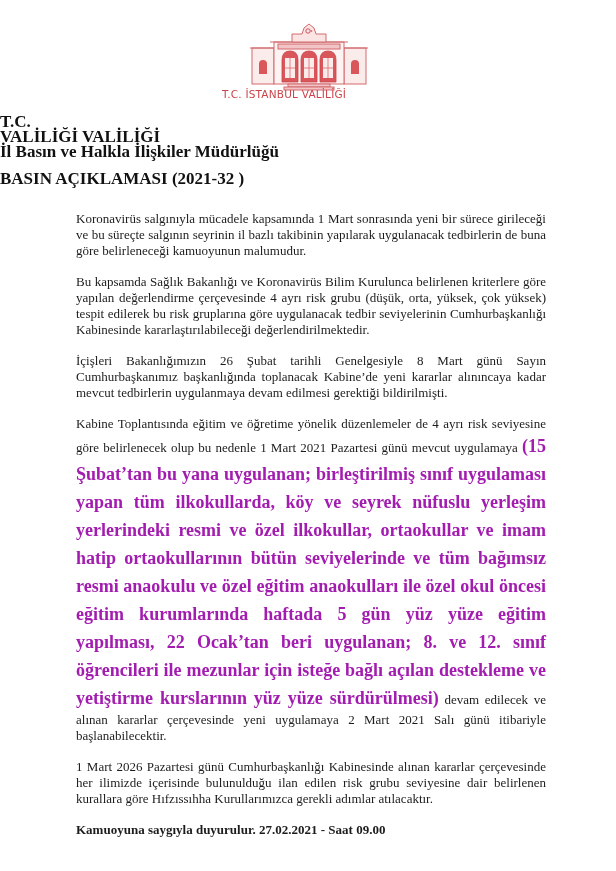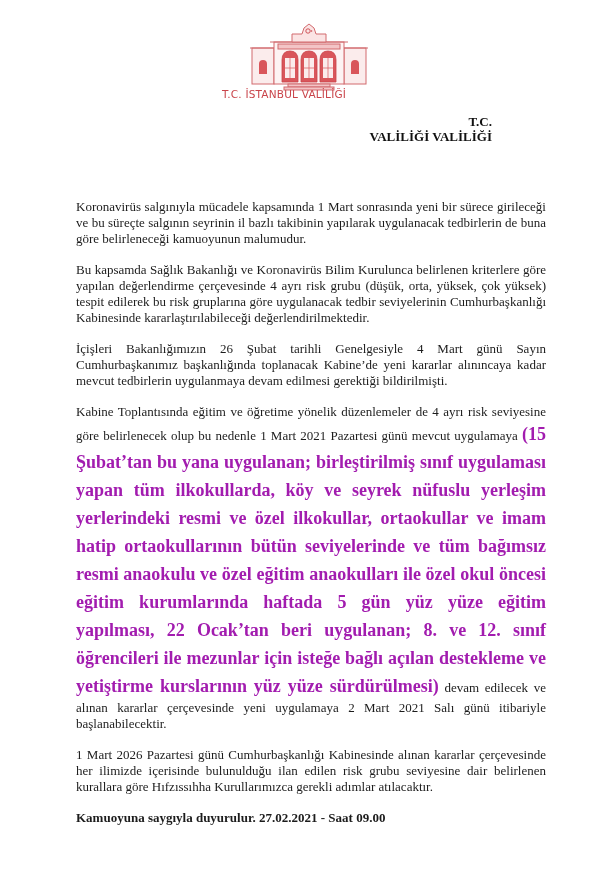--- a/index.html
+++ b/index.html
@@ -32,31 +32,31 @@
       font-family: "DejaVu Sans", "Liberation Sans", sans-serif;
       font-size: 10.5px;
       letter-spacing: 0.2px;
       color: #c9444a;
     }
     .header {
       position: absolute;
       left: 0;
       width: 492px;
       top: 114px;
-      text-align: right;
+      text-align: left;
       font-weight: bold;
-      font-size: 13px;
+      font-size: 17px;
       line-height: 15px;
       color: #111;
     }
     .header .gap { height: 12px; }
     .body {
       position: absolute;
       left: 76px;
-      top: 199px;
+      top: 211px;
       width: 470px;
       font-size: 13px;
       line-height: 16px;
       text-align: justify;
       color: #1c1c1c;
     }
     .body p {
       margin: 0 0 15px 0;
     }
     .body p.p4 { margin-bottom: 15px; }
@@ -121,23 +121,25 @@
       <path d="M103 52 L103 42 Q103 38 107 38 Q111 38 111 42 L111 52 Z"></path>
     </g>
   </svg>
 </div>
 
 <div class="logo-caption">T.C. İSTANBUL VALİLİĞİ</div>
 
 <div class="header">
   <div>T.C.</div>
   <div>VALİLİĞİ VALİLİĞİ</div>
+  <div>İl Basın ve Halkla İlişkiler Müdürlüğü</div>
   <div class="gap"></div>
+  <div>BASIN AÇIKLAMASI (2021-32 )</div>
 </div>
 
 <div class="body">
   <p>Koronavirüs salgınıyla mücadele kapsamında 1 Mart sonrasında yeni bir sürece girileceği ve bu süreçte salgının seyrinin il bazlı takibinin yapılarak uygulanacak tedbirlerin de buna göre belirleneceği kamuoyunun malumudur.</p>
   <p>Bu kapsamda Sağlık Bakanlığı ve Koronavirüs Bilim Kurulunca belirlenen kriterlere göre yapılan değerlendirme çerçevesinde 4 ayrı risk grubu (düşük, orta, yüksek, çok yüksek) tespit edilerek bu risk gruplarına göre uygulanacak tedbir seviyelerinin Cumhurbaşkanlığı Kabinesinde kararlaştırılabileceği değerlendirilmektedir.</p>
-  <p>İçişleri Bakanlığımızın 26 Şubat tarihli Genelgesiyle 4 Mart günü Sayın Cumhurbaşkanımız başkanlığında toplanacak Kabine’de yeni kararlar alınıncaya kadar mevcut tedbirlerin uygulanmaya devam edilmesi gerektiği bildirilmişti.</p>
+  <p>İçişleri Bakanlığımızın 26 Şubat tarihli Genelgesiyle 8 Mart günü Sayın Cumhurbaşkanımız başkanlığında toplanacak Kabine’de yeni kararlar alınıncaya kadar mevcut tedbirlerin uygulanmaya devam edilmesi gerektiği bildirilmişti.</p>
   <p class="p4"><span>Kabine Toplantısında eğitim ve öğretime yönelik düzenlemeler de 4 ayrı risk seviyesine göre belirlenecek olup bu nedenle 1 Mart 2021 Pazartesi günü mevcut uygulamaya </span><span class="bold-block">(15 Şubat’tan bu yana uygulanan; birleştirilmiş sınıf uygulaması yapan tüm ilkokullarda, köy ve seyrek nüfuslu yerleşim yerlerindeki resmi ve özel ilkokullar, ortaokullar ve imam hatip ortaokullarının bütün seviyelerinde ve tüm bağımsız resmi anaokulu ve özel eğitim anaokulları ile özel okul öncesi eğitim kurumlarında haftada 5 gün yüz yüze eğitim yapılması, 22 Ocak’tan beri uygulanan; 8. ve 12. sınıf öğrencileri ile mezunlar için isteğe bağlı açılan destekleme ve yetiştirme kurslarının yüz yüze sürdürülmesi)</span><span> devam edilecek ve alınan kararlar çerçevesinde yeni uygulamaya 2 Mart 2021 Salı günü itibariyle başlanabilecektir.</span></p>
   <p>1 Mart 2026 Pazartesi günü Cumhurbaşkanlığı Kabinesinde alınan kararlar çerçevesinde her ilimizde içerisinde bulunulduğu ilan edilen risk grubu seviyesine dair belirlenen kurallara göre Hıfzıssıhha Kurullarımızca gerekli adımlar atılacaktır.</p>
   <p class="closing">Kamuoyuna saygıyla duyurulur. 27.02.2021 - Saat 09.00</p>
 </div>
 
 </body></html>

